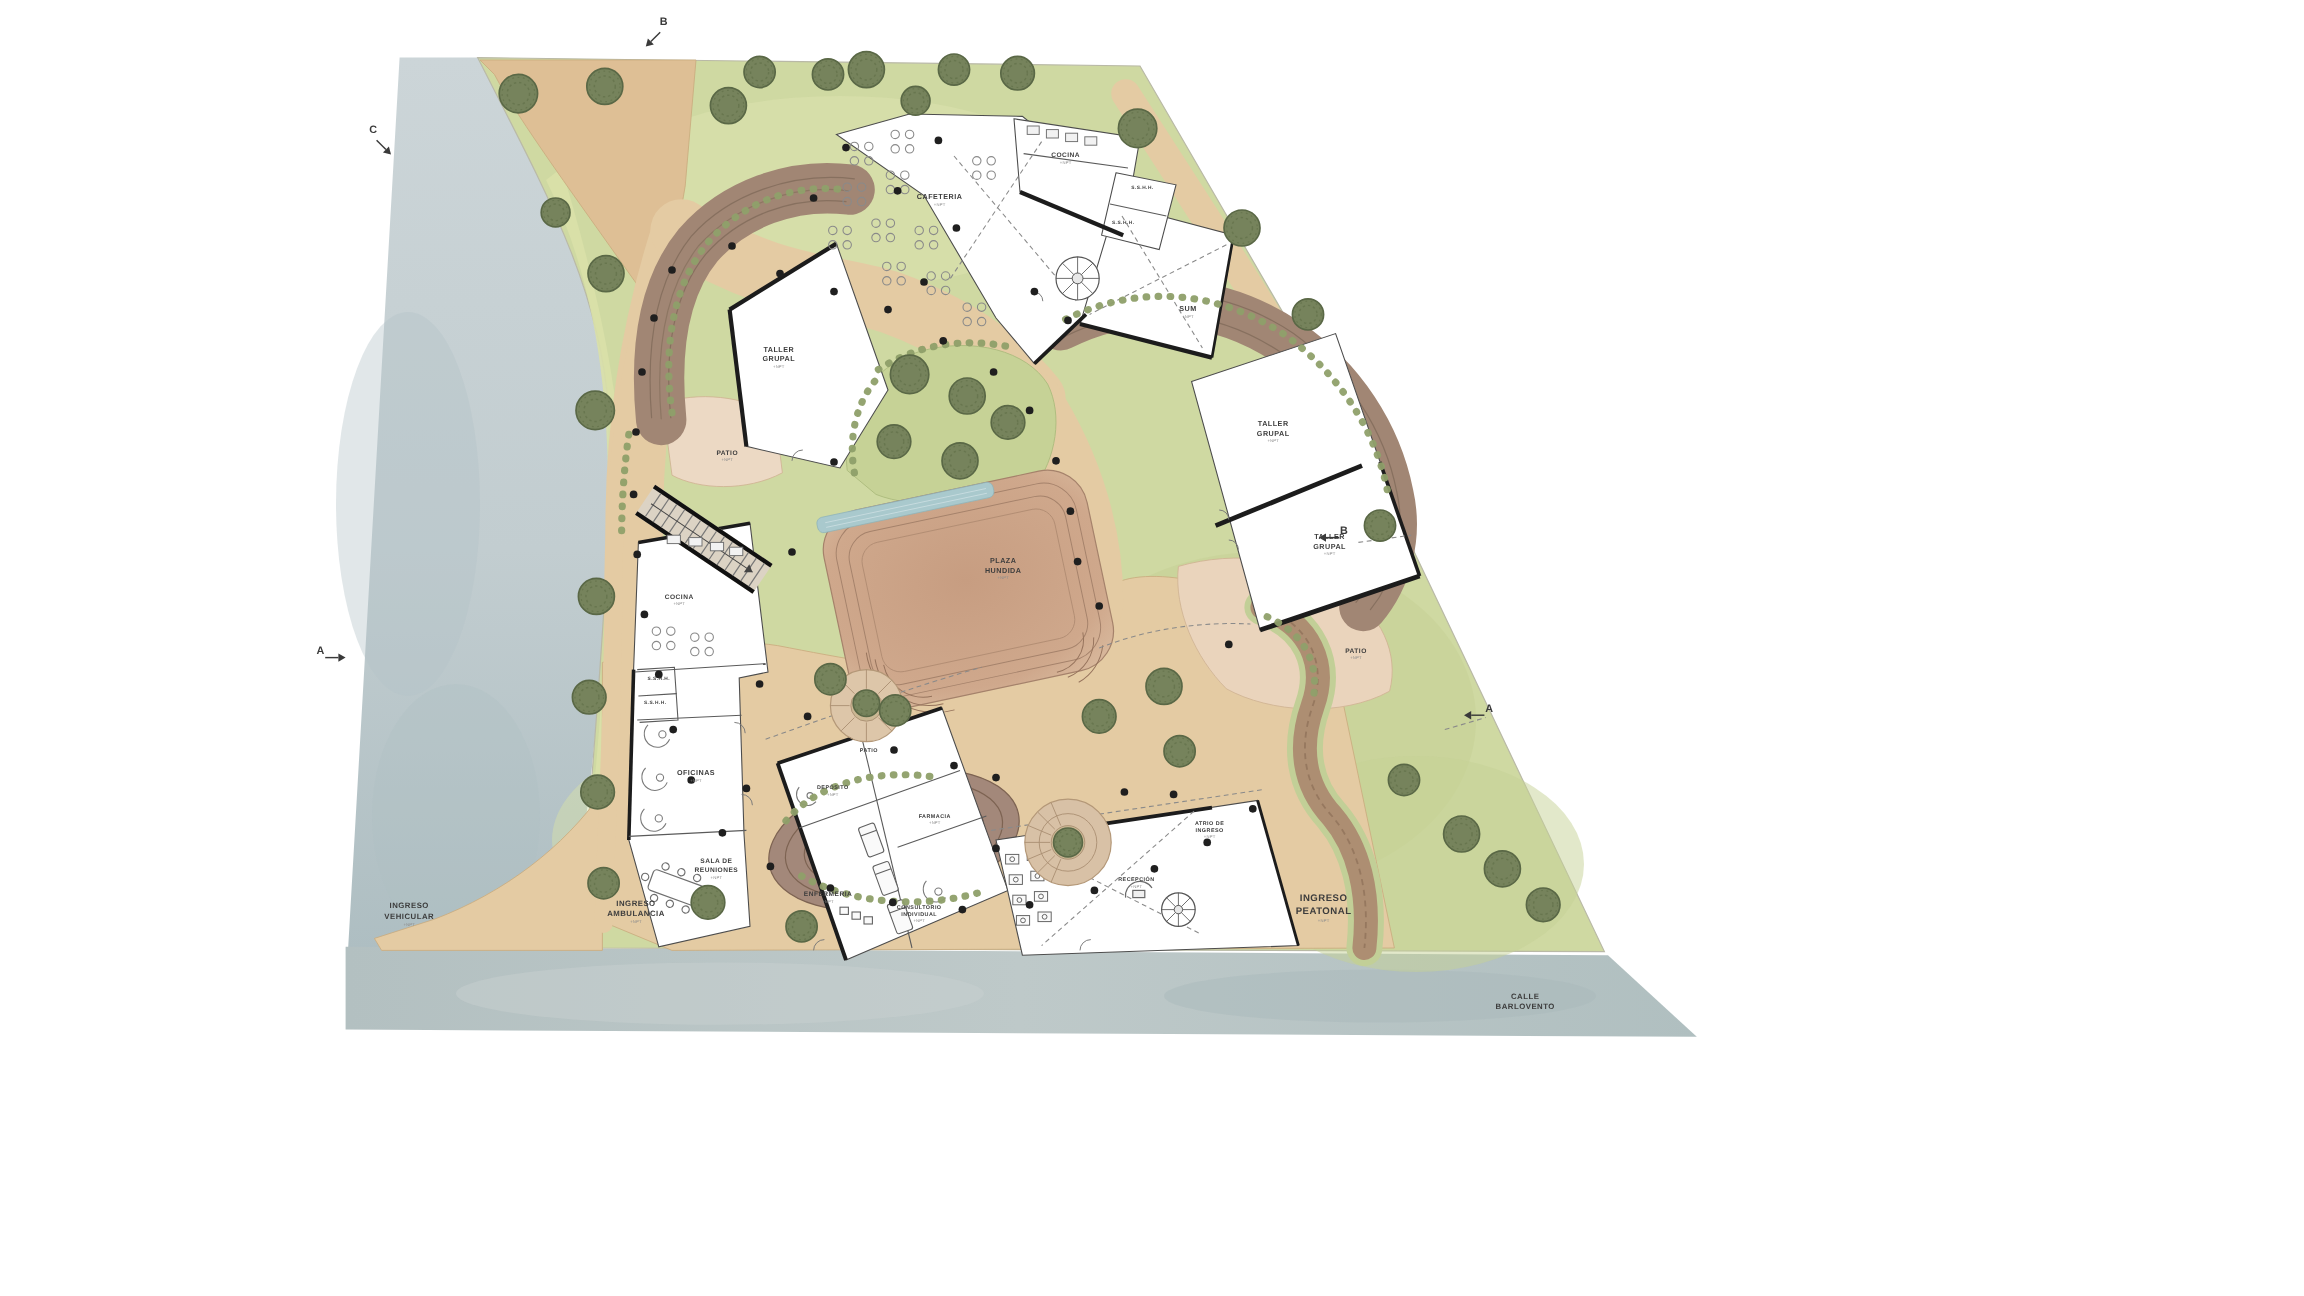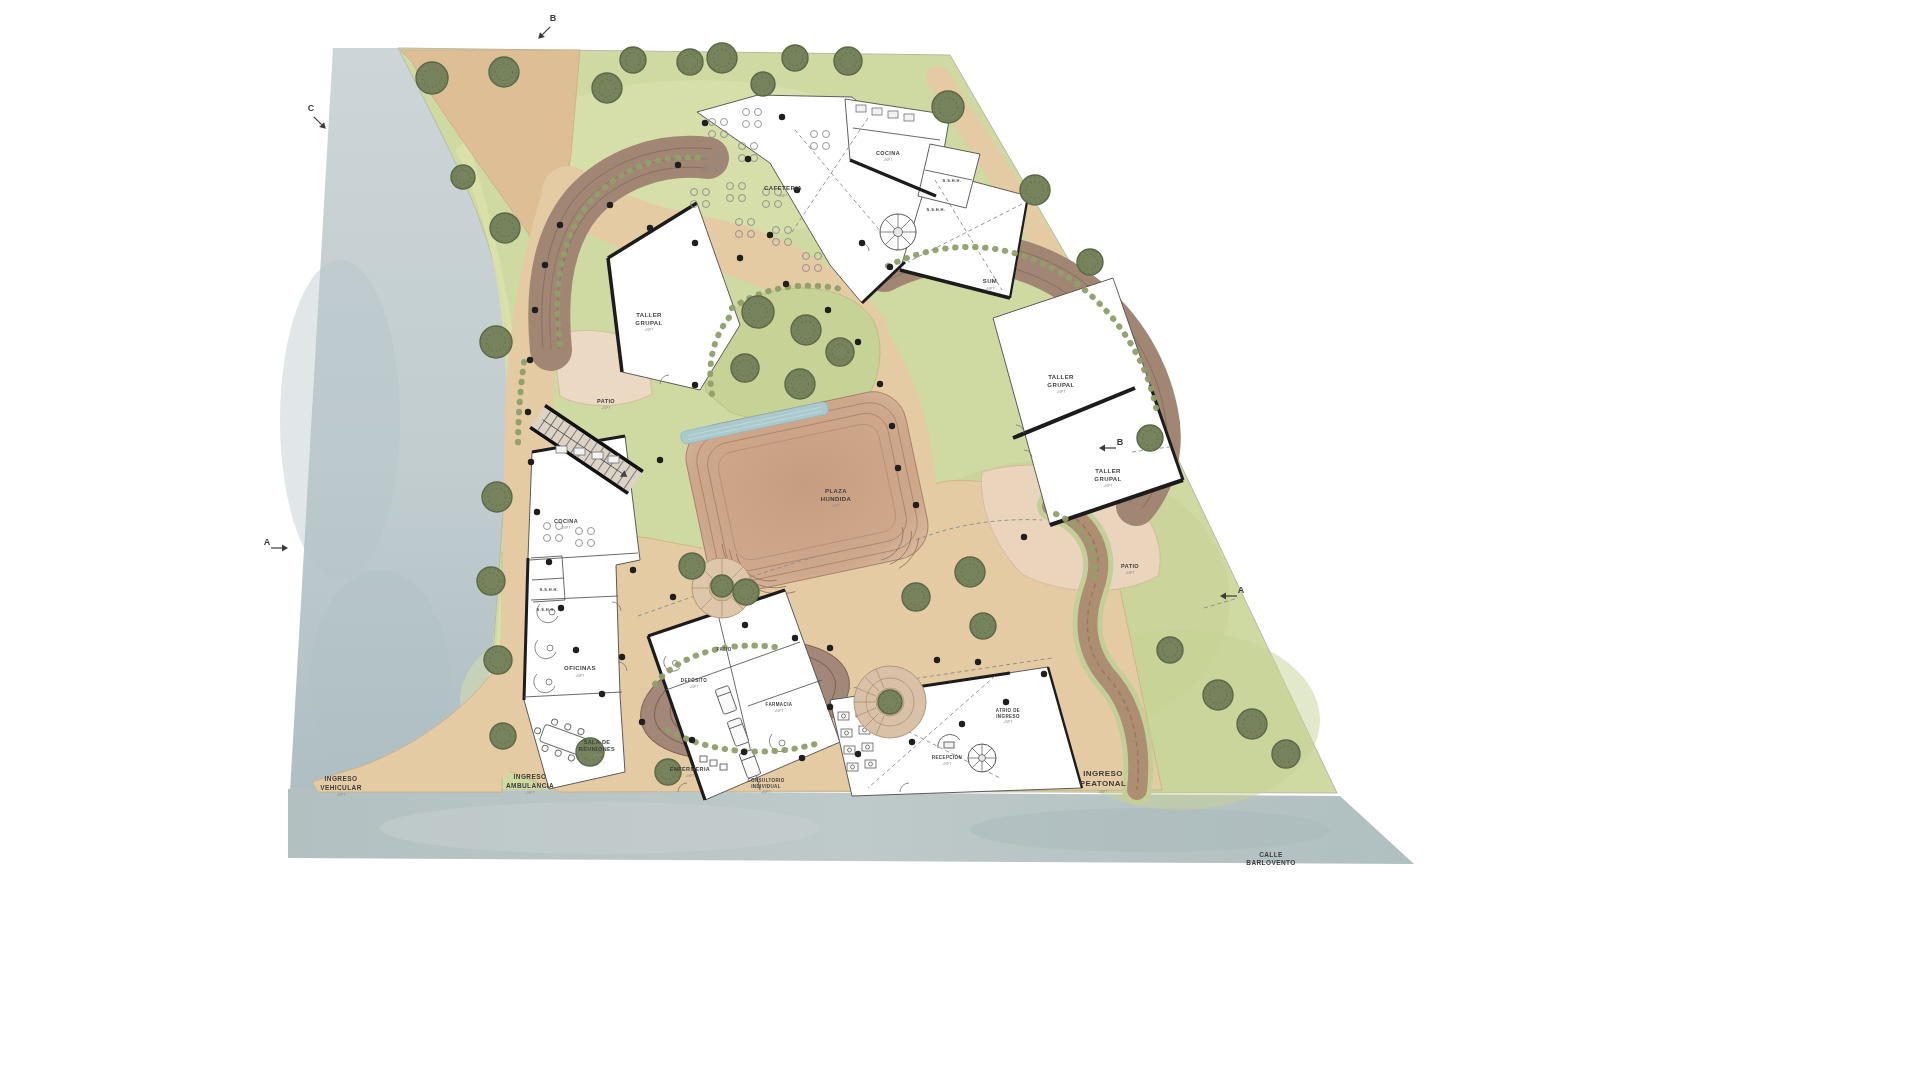--- a/index.html
+++ b/index.html
@@ -1,19 +1,19 @@
 <!DOCTYPE html>
 <html><head>
 <meta charset="utf-8">
 <style>
   html,body{margin:0;padding:0;background:#ffffff;}
   .stage{position:relative;width:1920px;height:1080px;background:#ffffff;overflow:hidden;
          font-family:"Liberation Sans", sans-serif;}
   .stage svg{position:absolute;left:0;top:0;}
-  #labels-layer{position:absolute;left:0;top:0;width:1920px;height:788px;pointer-events:none;margin-top:24px;}
+  #labels-layer{position:absolute;left:0;top:0;width:1920px;height:788px;pointer-events:none;}
   .lbl{position:absolute;transform:translate(-50%,-50%) scale(.5);transform-origin:center;
        color:#3d3d3d;letter-spacing:.8px;line-height:1.3;text-align:center;white-space:pre-line;
        font-weight:bold;}
   .lbl .sub{display:block;font-size:7px;color:#8d8d8d;letter-spacing:.3px;font-weight:normal;margin-top:1px;}
 </style>
 </head>
 <body>
 
 <div class="stage">
 <svg width="1920" height="1080" viewBox="0 0 1920 1080">

